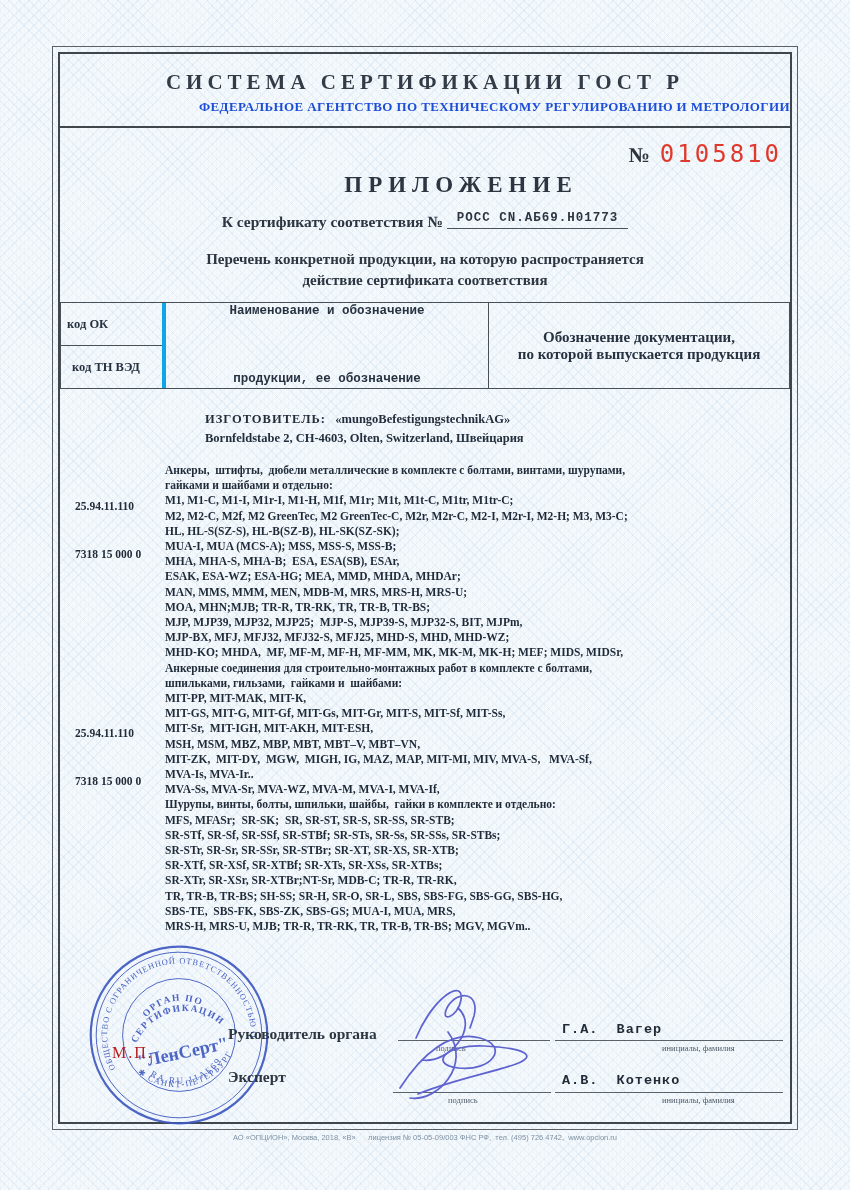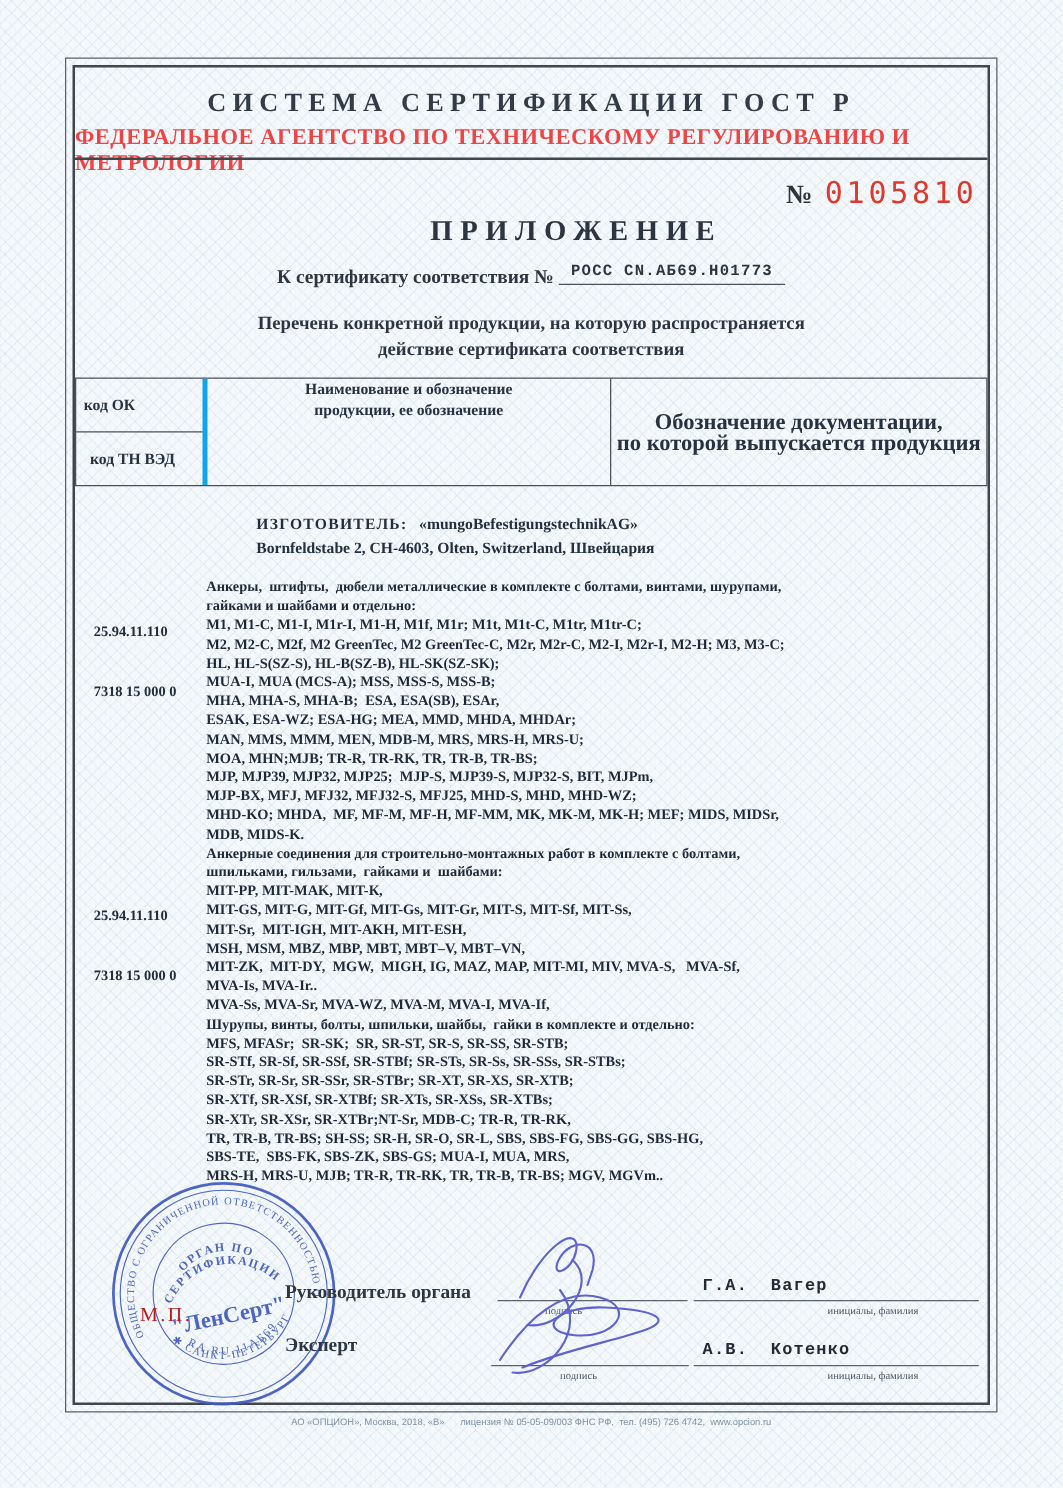--- a/index.html
+++ b/index.html
@@ -12,38 +12,38 @@
       repeating-linear-gradient(-45deg, rgba(150,185,215,.14) 0 1px, transparent 1px 7px),
       repeating-linear-gradient(90deg, rgba(175,205,230,.07) 0 1px, transparent 1px 4px);
     color:#273241;
   }
   .abs{position:absolute;}
   
   .frame-outer{left:52px;top:46px;width:744px;height:1082px;border:1px solid #5a6065;}
   .frame-inner{left:58px;top:52px;width:730px;height:1068px;border:2px solid #40474c;}
   
   .h1{left:60px;top:70px;width:730px;text-align:center;font-size:21px;font-weight:700;letter-spacing:5px;color:#333c46;}
-  .h2{left:60px;top:99px;width:730px;text-align:left;font-size:18px;font-weight:700;letter-spacing:.4px;color:#ef4444;}
+  .h2{left:60px;top:99px;width:730px;text-align:right;font-size:13px;font-weight:700;letter-spacing:.4px;color:#1d4ed8;}
   .hrule{left:60px;top:126px;width:730px;height:2px;background:#40474c;}
   .doc-number{left:520px;top:140px;width:262px;text-align:right;}
   .doc-number .no{font-size:21px;font-weight:700;color:#2c343d;margin-right:10px;}
   .doc-number .digits{font-family:"DejaVu Sans Mono","Liberation Mono",monospace;font-size:24px;letter-spacing:3px;font-weight:400;}
   .title{left:60px;top:172px;width:730px;text-align:center;font-size:23px;font-weight:700;letter-spacing:6px;color:#2d3640;padding-left:36px;}
   .cert-line{left:60px;top:213px;width:730px;text-align:center;font-size:15.5px;font-weight:700;color:#2d3640;}
   .cert-num{display:inline-block;font-family:"Liberation Mono","DejaVu Sans Mono",monospace;font-size:12.5px;font-weight:700;letter-spacing:1px;border-bottom:1px solid #4a525a;padding:0 10px 3px 10px;transform:translateY(-6px);}
   .subtitle1{left:60px;top:251px;width:730px;text-align:center;font-size:15px;font-weight:700;color:#2d3640;}
   .subtitle2{left:60px;top:272px;width:730px;text-align:center;font-size:15px;font-weight:700;color:#2d3640;}
   
   .thead{left:60px;top:302px;width:728px;height:85px;border:1px solid #4a5156;display:grid;grid-template-columns:105px 323px 1fr;}
   .thead .c1{border-right:4px solid #0ea5e9;display:flex;flex-direction:column;}
   .thead .c1 .cell{padding:4px 6px;font-size:12.5px;font-weight:700;}
   .thead .c1 .cell.top{height:34px;border-bottom:1px solid #4a5156;display:flex;align-items:center;}
   .thead .c1 .cell.bot{flex:1;display:flex;align-items:center;padding-left:11px;}
-  .thead .c2{border-right:1px solid #4a5156;display:flex;flex-direction:column;justify-content:flex-start;text-align:center;font-size:12.5px;font-weight:700;line-height:17px;}
-  .thead .c3{display:flex;flex-direction:column;justify-content:center;text-align:center;font-size:18px;font-weight:700;line-height:17px;}
+  .thead .c2{border-right:1px solid #4a5156;display:flex;flex-direction:column;justify-content:space-between;text-align:center;font-size:12.5px;font-weight:700;line-height:17px;font-family:Liberation Mono, monospace;}
+  .thead .c3{display:flex;flex-direction:column;justify-content:center;text-align:center;font-size:15px;font-weight:700;line-height:17px;}
   
   .manu1{left:205px;top:412px;font-size:12.5px;font-weight:700;white-space:pre;color:#242f3d;}
   .manu1 .lbl{letter-spacing:1px;}
   .manu2{left:205px;top:431px;font-size:12.5px;font-weight:700;color:#242f3d;}
   
   .codes{left:75px;font-size:11.5px;font-weight:700;line-height:16px;white-space:pre;color:#222d3a;}
   .codes.b1{top:466px;}
   .codes.b2{top:693px;}
   .plines{left:165px;top:463px;width:625px;}
   .p-line{font-size:11.5px;font-weight:700;line-height:15.2px;white-space:pre;color:#1f2a38;}
@@ -127,21 +127,20 @@
     <div class="p-line">М2, М2-С, М2f, М2 GreenTec, М2 GreenTec-С, М2r, М2r-С, М2-I, М2r-I, М2-Н; М3, М3-С;</div>
     <div class="p-line">HL, HL-S(SZ-S), HL-B(SZ-B), HL-SK(SZ-SK);</div>
     <div class="p-line">MUA-I, MUA (MCS-A); MSS, MSS-S, MSS-B;</div>
     <div class="p-line">MHA, MHA-S, MHA-B;  ESA, ESA(SB), ESAr,</div>
     <div class="p-line">ESAK, ESA-WZ; ESA-HG; MEA, MMD, MHDA, MHDAr;</div>
     <div class="p-line">MAN, MMS, MMM, MEN, MDB-M, MRS, MRS-H, MRS-U;</div>
     <div class="p-line">MOA, MHN;MJB; TR-R, TR-RK, TR, TR-B, TR-BS;</div>
     <div class="p-line">MJP, MJP39, MJP32, MJP25;  MJP-S, MJP39-S, MJP32-S, BIT, MJPm,</div>
     <div class="p-line">MJP-BX, MFJ, MFJ32, MFJ32-S, MFJ25, MHD-S, MHD, MHD-WZ;</div>
     <div class="p-line">MHD-KO; MHDA,  MF, MF-M, MF-H, MF-MM, MK, MK-M, MK-H; MEF; MIDS, MIDSr,</div>
-    <div class="p-line">MDB, MIDS-K.</div>
     <div class="p-line">Анкерные соединения для строительно-монтажных работ в комплекте с болтами,</div>
     <div class="p-line">шпильками, гильзами,  гайками и  шайбами:</div>
     <div class="p-line">MIT-PP, MIT-MAK, MIT-К,</div>
     <div class="p-line">MIT-GS, MIT-G, MIT-Gf, MIT-Gs, MIT-Gr, MIT-S, MIT-Sf, MIT-Ss,</div>
     <div class="p-line">MIT-Sr,  MIT-IGH, MIT-AKH, MIT-ESH,</div>
     <div class="p-line">MSH, MSM, MBZ, MBP, MBT, MBT–V, MBT–VN,</div>
     <div class="p-line">MIT-ZK,  MIT-DY,  MGW,  MIGH, IG, MAZ, MAP, MIT-MI, MIV, MVA-S,   MVA-Sf,</div>
     <div class="p-line">MVA-Is, MVA-Ir..</div>
     <div class="p-line">MVA-Ss, MVA-Sr, MVA-WZ, MVA-M, MVA-I, MVA-If,</div>
     <div class="p-line">Шурупы, винты, болты, шпильки, шайбы,  гайки в комплекте и отдельно:</div>

